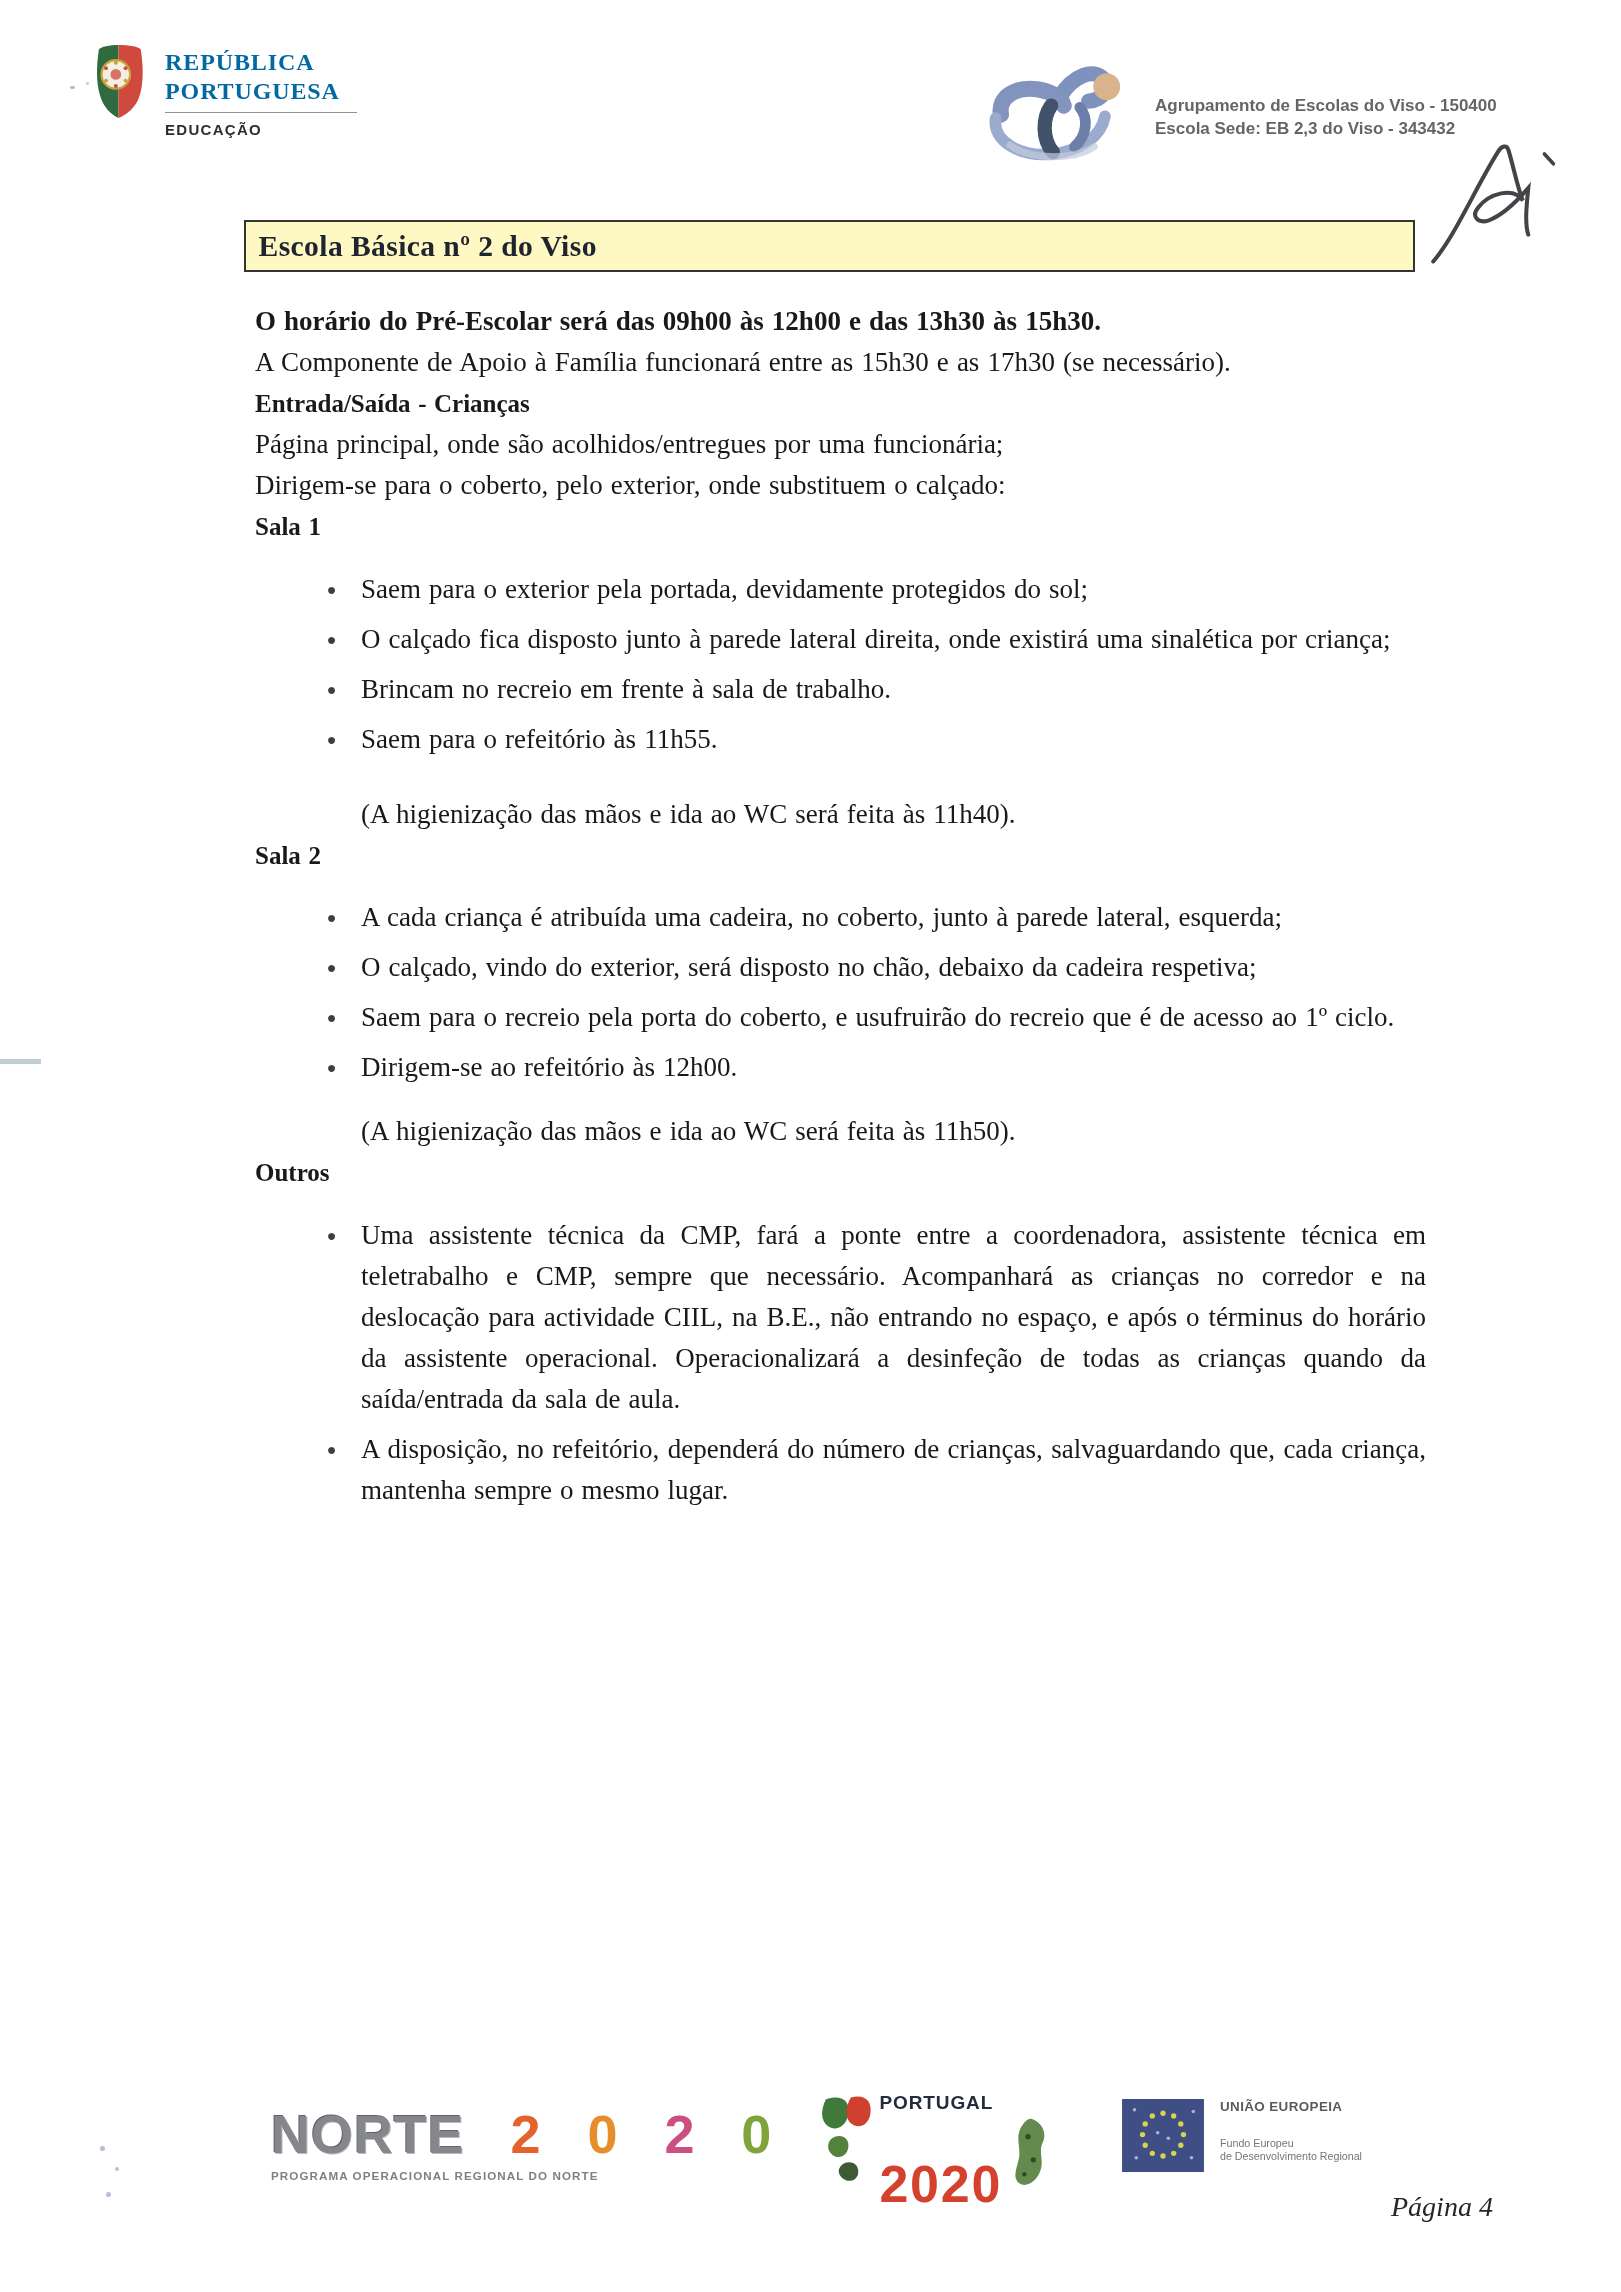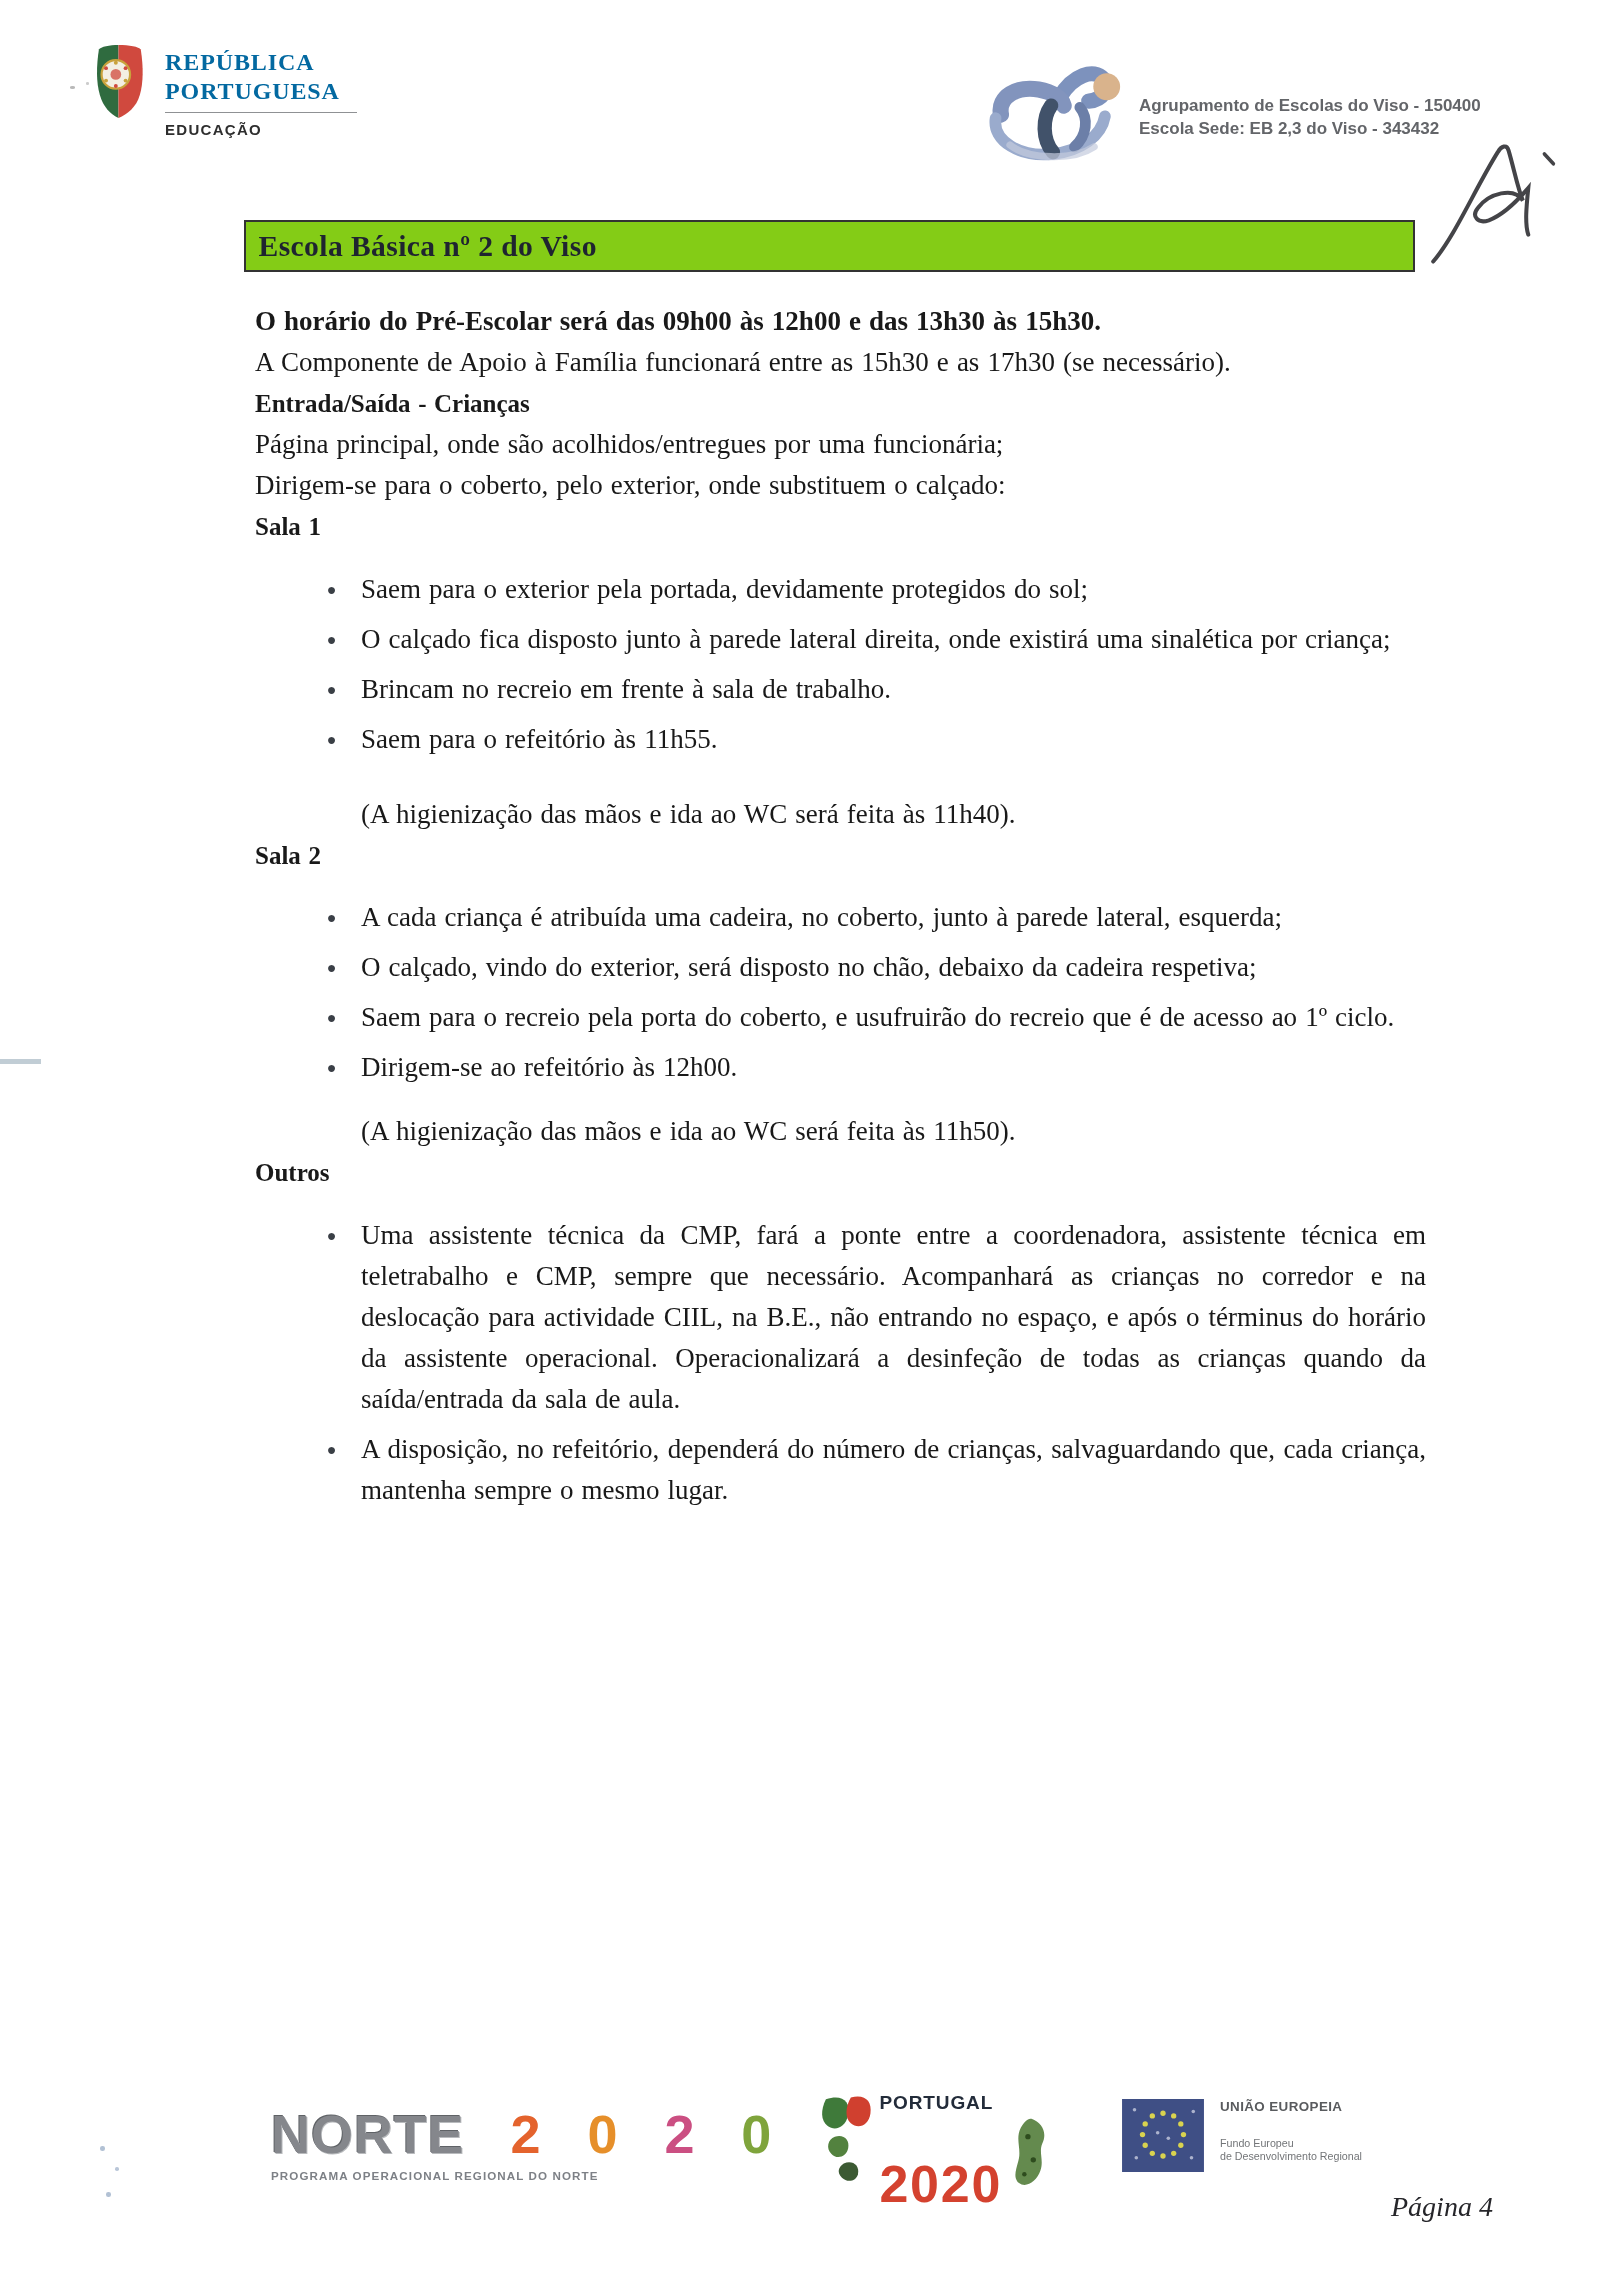--- a/index.html
+++ b/index.html
@@ -10,29 +10,29 @@
   }
 
   
   .header-left { position:absolute; left:90px; top:41px; display:flex; gap:18px; }
   .gov-wordmark { font-family:"Liberation Serif", serif; font-weight:bold; font-size:24px;
     line-height:29px; letter-spacing:0.9px; color:#0369a1; padding-top:7.2px; }
   .gov-rule { width:192px; height:0; border-top:1.8px solid #8f9194; margin:6.3px 0 8px 0; }
   .gov-dept { font-family:"Liberation Sans", sans-serif; font-weight:bold; font-size:15px;
     letter-spacing:1.3px; color:#2e2e2e; }
 
-  .header-right { position:absolute; left:974px; top:59px; display:flex; align-items:center; gap:8px; }
+  .header-right { position:absolute; left:974px; top:59px; display:flex; align-items:center; gap:24px; }
   .school-lines { font-family:"Liberation Sans", sans-serif; font-weight:bold; font-size:17px;
     line-height:23px; color:#636569; }
 
   .paraph { position:absolute; left:1426px; top:136px; opacity:.88; }
 
   
   .title-box { position:absolute; left:244px; top:220px; width:1171px; height:52px;
-    background:#84cc16; border:2.7px solid #333333; box-sizing:border-box;
+    background:#fef9c3; border:2.7px solid #333333; box-sizing:border-box;
     display:flex; align-items:center; padding-left:12.5px; }
   .title-box .t { font-weight:bold; font-size:29.6px; color:#1f2430; letter-spacing:0.4px; }
 
   
   .content { position:absolute; left:255px; top:301px; width:1171px;
     font-size:27px; line-height:41px; color:#191919; word-spacing:1.3px; }
   .content p { margin:0; }
   .j { text-align:justify; }
   .b { font-weight:bold; }
   .h { font-weight:bold; font-size:25px; }

